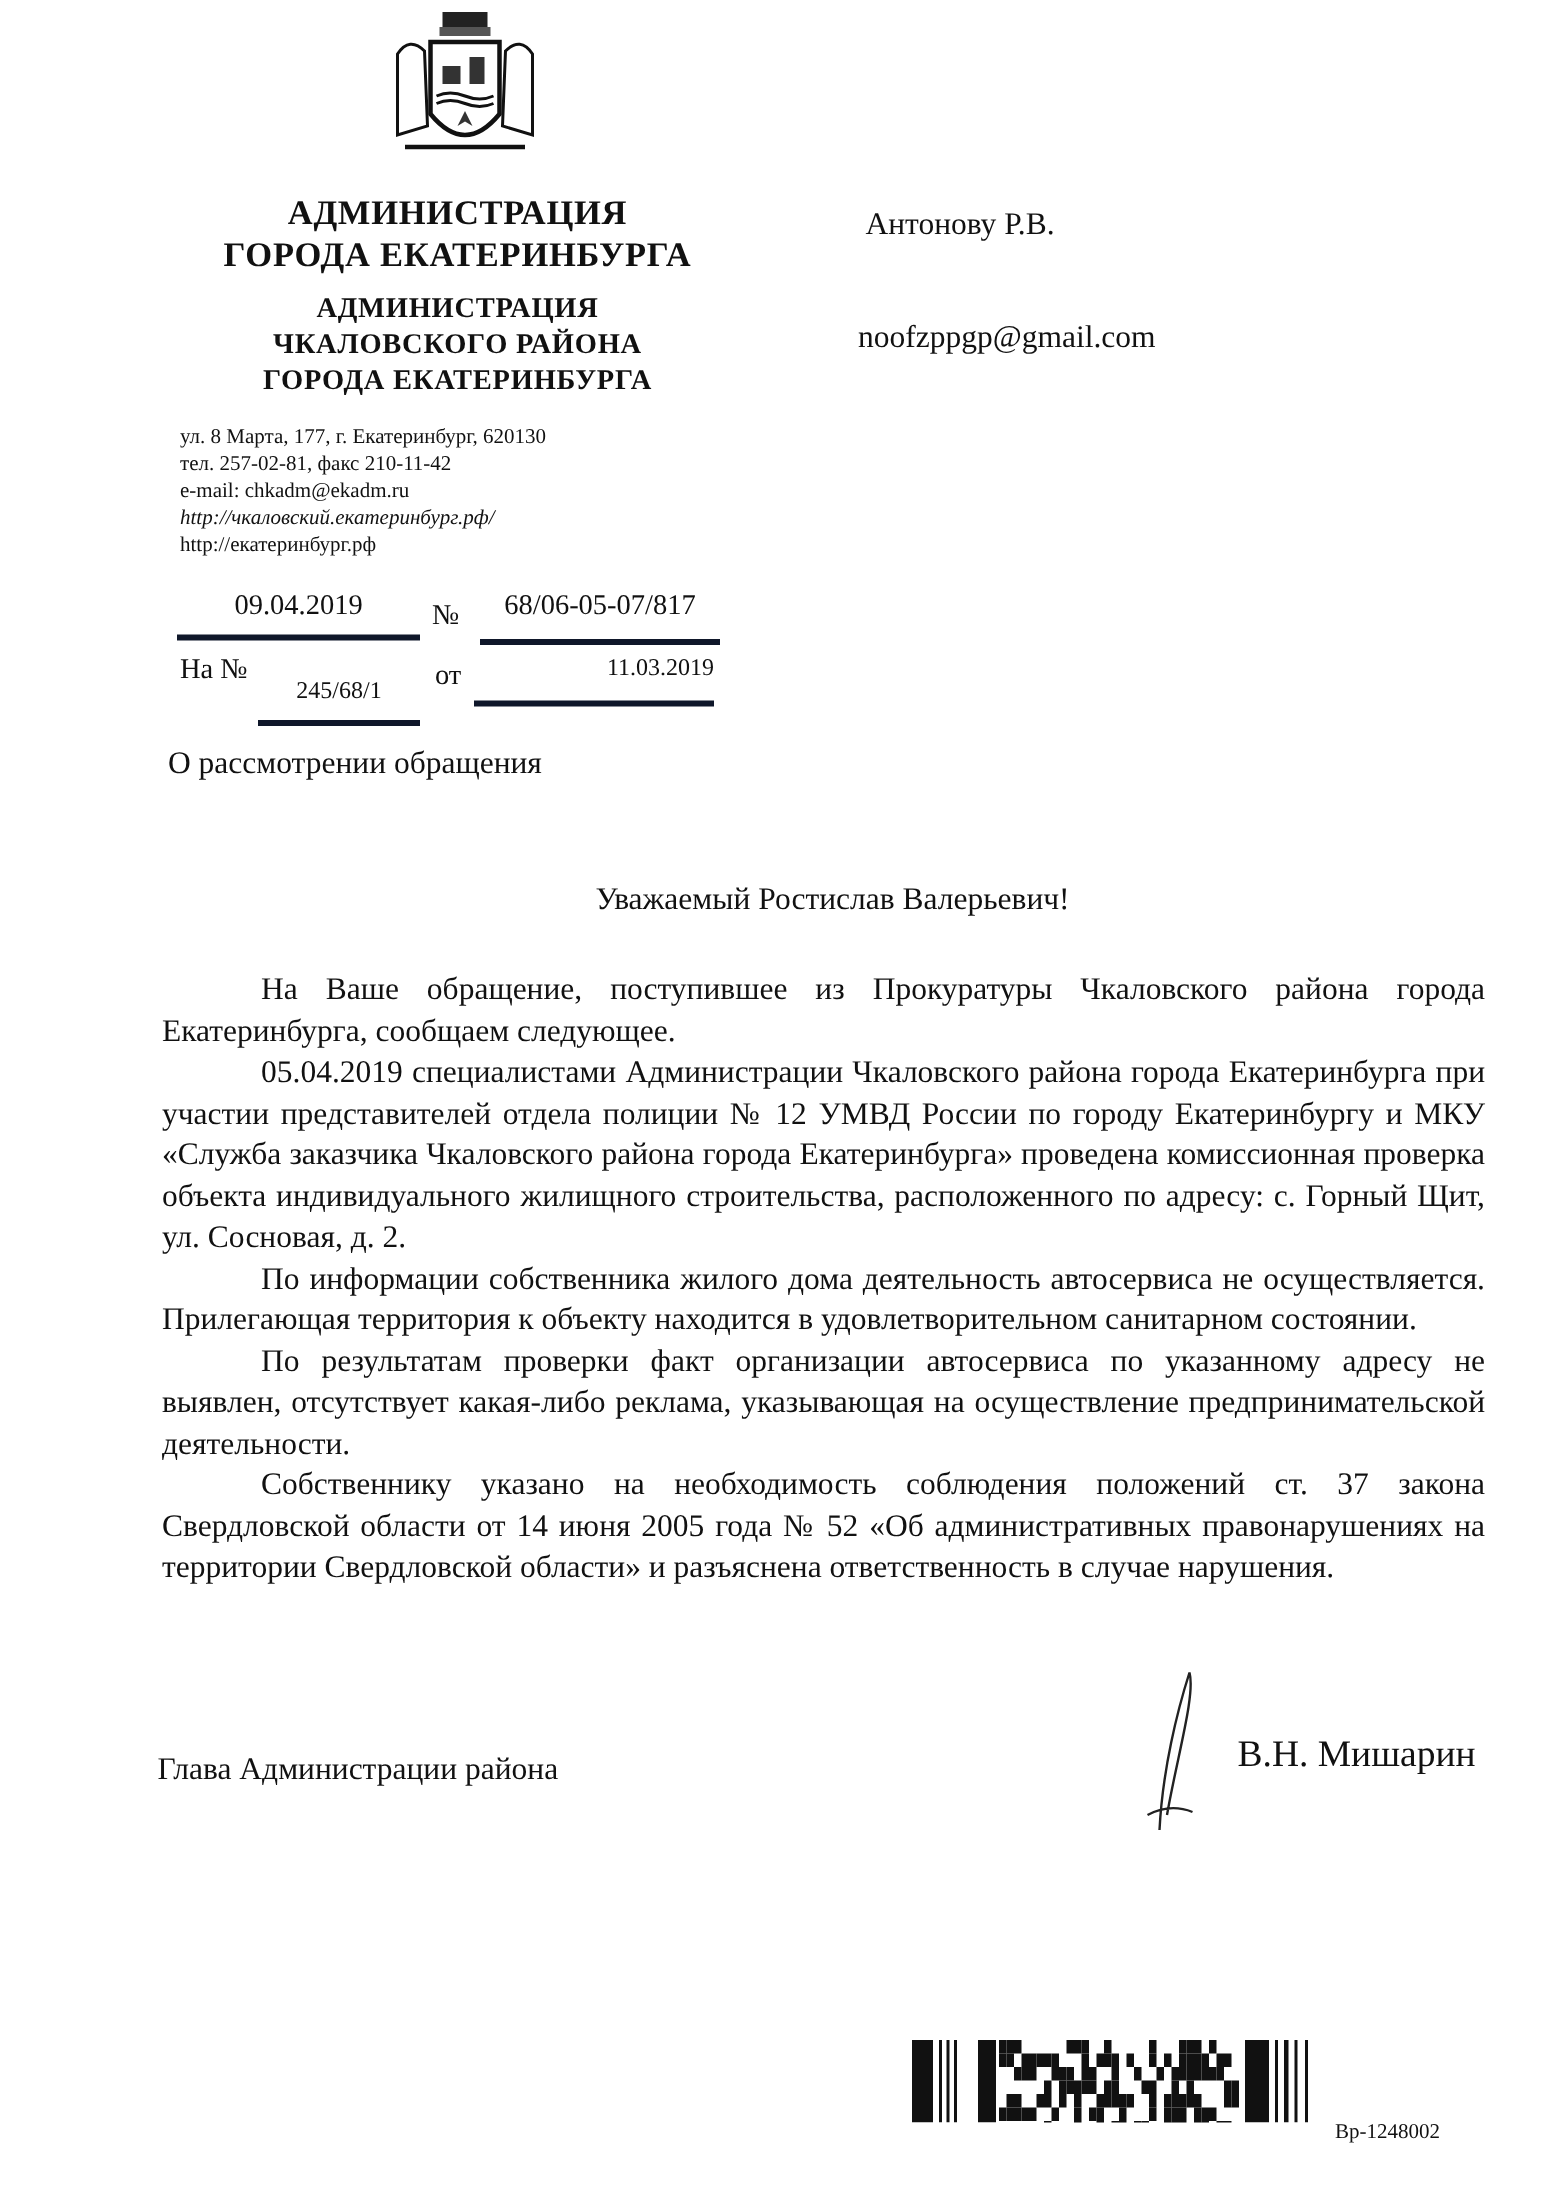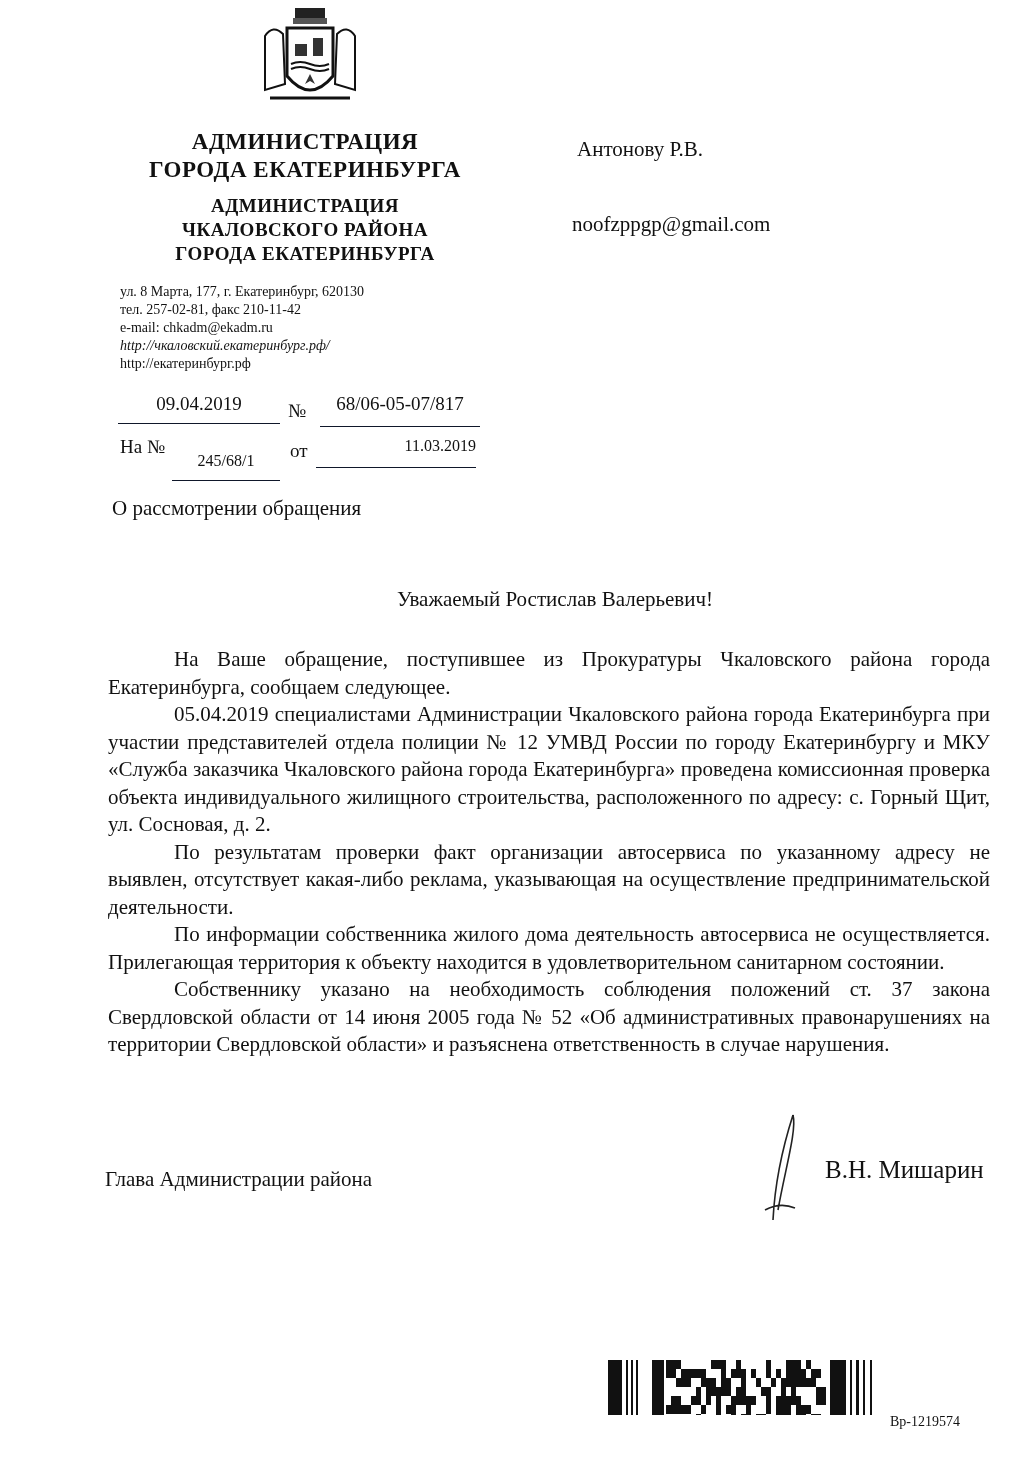--- a/index.html
+++ b/index.html
@@ -3,21 +3,21 @@
 <meta charset="utf-8">
 <style>
   html, body { margin: 0; padding: 0; background: #ffffff; }
   body { width: 1034px; height: 1462px; position: relative; overflow: hidden; color: #111; font-family: "Liberation Serif", serif; }
   .abs { position: absolute; }
   .emblem { left: 255px; top: 6px; width: 110px; height: 100px; }
   .hdr1 { left: 120px; width: 370px; text-align: center; font-weight: bold; font-size: 23px; letter-spacing: 0.5px; line-height: 28px; }
   .hdr2 { left: 120px; width: 370px; text-align: center; font-weight: bold; font-size: 19px; line-height: 24px; letter-spacing: 0.5px; }
   .contacts { left: 120px; width: 370px; text-align: left; font-size: 14px; line-height: 19px; }
   .field { font-size: 19px; }
-  .uline { border-bottom: 1px solid #0f172a; }
+  .uline { border-bottom: 4px solid #0f172a; }
   .addr { font-size: 21px; }
   .body-text { left: 108px; width: 882px; font-size: 21px; line-height: 27.5px; text-align: justify; }
   .body-text p { margin: 0; text-indent: 66px; text-align: justify; text-align-last: left; }
   .sig-title { left: 105px; top: 1167px; font-size: 21px; }
   .sig-name { left: 825px; top: 1156px; font-size: 25px; }
   .barcode { left: 608px; top: 1360px; width: 280px; height: 55px; }
   .barcode-id { left: 890px; top: 1414px; font-size: 14px; }
 </style>
 </head>
 <body>
@@ -62,22 +62,22 @@
 <div class="abs addr" style="left:577px; top:137px;">Антонову Р.В.</div>
 <div class="abs addr" style="left:572px; top:194px;margin-top:18px;">noofzppgp@gmail.com</div>
 
 <div class="abs" style="left:112px; top:496px; font-size:21px;">О рассмотрении обращения</div>
 
 <div class="abs" style="left:0; width:1110px; top:587px; font-size:21px; text-align:center;">Уважаемый Ростислав Валерьевич!</div>
 
 <div class="abs body-text" style="top:646px;">
   <p>На Ваше обращение, поступившее из Прокуратуры Чкаловского района города Екатеринбурга, сообщаем следующее.</p>
   <p>05.04.2019 специалистами Администрации Чкаловского района города Екатеринбурга при участии представителей отдела полиции № 12 УМВД России по городу Екатеринбургу и МКУ «Служба заказчика Чкаловского района города Екатеринбурга» проведена комиссионная проверка объекта индивидуального жилищного строительства, расположенного по адресу: с. Горный Щит, ул. Сосновая, д. 2.</p>
+  <p>По информации собственника жилого дома деятельность автосервиса не осуществляется. Прилегающая территория к объекту находится в удовлетворительном санитарном состоянии.</p>
   <p>По результатам проверки факт организации автосервиса по указанному адресу не выявлен, отсутствует какая-либо реклама, указывающая на осуществление предпринимательской деятельности.</p>
-  <p>По информации собственника жилого дома деятельность автосервиса не осуществляется. Прилегающая территория к объекту находится в удовлетворительном санитарном состоянии.</p>
   <p>Собственнику указано на необходимость соблюдения положений ст. 37 закона Свердловской области от 14 июня 2005 года № 52 «Об административных правонарушениях на территории Свердловской области» и разъяснена ответственность в случае нарушения.</p>
 </div>
 
 <div class="abs sig-title">Глава Администрации района</div>
 <div class="abs" style="left:745px; top:1110px; width:80px; height:120px;">
   <svg width="80" height="120" viewBox="0 0 80 120">
     <path d="M48 5 C40 30, 30 70, 28 110 M48 5 C52 20, 40 60, 33 100 M20 100 Q35 92 50 98" stroke="#222" stroke-width="1.6" fill="none"></path>
   </svg>
 </div>
 <div class="abs sig-name">В.Н. Мишарин</div>
@@ -203,13 +203,13 @@
       <rect x="208" y="54" width="5" height="9" fill="#111"></rect>
       <rect x="213" y="27" width="5" height="9" fill="#111"></rect>
       <rect x="213" y="36" width="5" height="9" fill="#111"></rect>
       <rect x="222" y="0" width="16" height="55" fill="#111"></rect>
       <rect x="242" y="0" width="2" height="55" fill="#111"></rect>
       <rect x="248" y="0" width="3" height="55" fill="#111"></rect>
       <rect x="255" y="0" width="2" height="55" fill="#111"></rect>
       <rect x="262" y="0" width="2" height="55" fill="#111"></rect>
     </svg>
 </div>
-<div class="abs barcode-id">Вр-1219574</div>
+<div class="abs barcode-id">Вр-1248002</div>
 
 </body></html>

